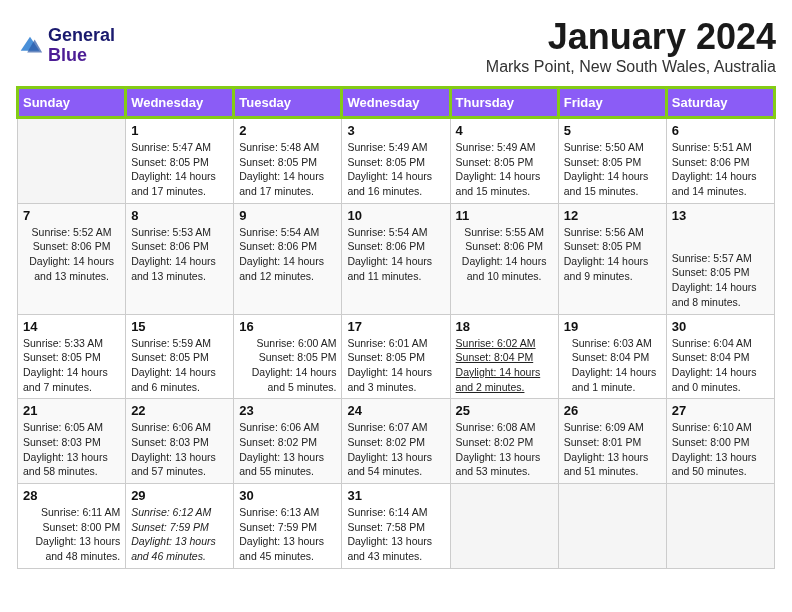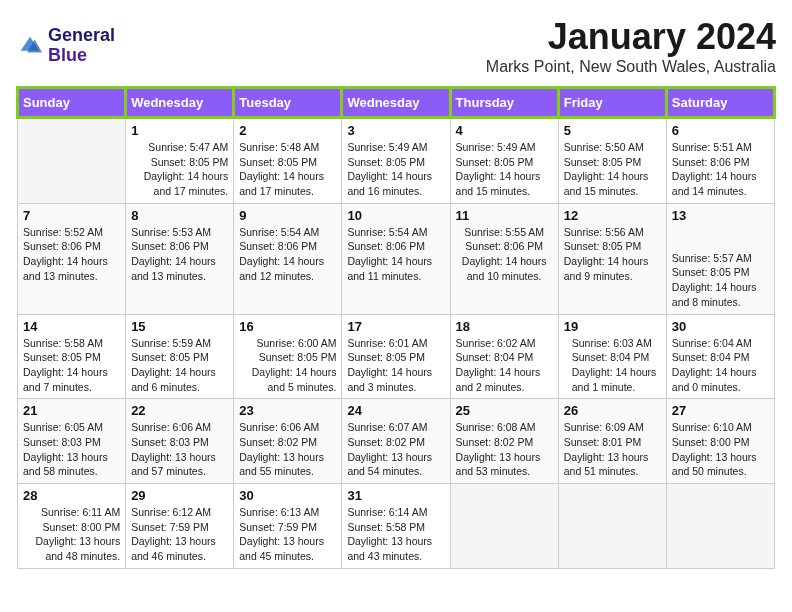--- a/index.html
+++ b/index.html
@@ -114,21 +114,21 @@
         <th>Thursday</th>
         <th>Friday</th>
         <th>Saturday</th>
       </tr>
   </thead>
   <tbody id="calendar-body">
       <tr>
         <td class="empty-cell"></td>
         <td>
           <div class="day-number">1</div>
-          <div class="day-info" style="white-space: pre-line; text-align: right;">Sunrise: 5:47 AM
+          <div class="day-info" style="white-space: pre-line;">Sunrise: 5:47 AM
 Sunset: 8:05 PM
 Daylight: 14 hours
 and 17 minutes.</div>
         </td>
         <td>
           <div class="day-number">2</div>
           <div class="day-info" style="white-space: pre-line;">Sunrise: 5:48 AM
 Sunset: 8:05 PM
 Daylight: 14 hours
 and 17 minutes.</div>
@@ -158,21 +158,21 @@
           <div class="day-number">6</div>
           <div class="day-info" style="white-space: pre-line;">Sunrise: 5:51 AM
 Sunset: 8:06 PM
 Daylight: 14 hours
 and 14 minutes.</div>
         </td>
       </tr>
       <tr>
         <td>
           <div class="day-number">7</div>
-          <div class="day-info" style="white-space: pre-line;">Sunrise: 5:52 AM
+          <div class="day-info" style="white-space: pre-line; text-align: center;">Sunrise: 5:52 AM
 Sunset: 8:06 PM
 Daylight: 14 hours
 and 13 minutes.</div>
         </td>
         <td>
           <div class="day-number">8</div>
           <div class="day-info" style="white-space: pre-line;">Sunrise: 5:53 AM
 Sunset: 8:06 PM
 Daylight: 14 hours
 and 13 minutes.</div>
@@ -209,21 +209,21 @@
           <div class="day-number">13</div>
           <div class="day-info" style="white-space: pre-line; margin-top: 28px;">Sunrise: 5:57 AM
 Sunset: 8:05 PM
 Daylight: 14 hours
 and 8 minutes.</div>
         </td>
       </tr>
       <tr>
         <td>
           <div class="day-number">14</div>
-          <div class="day-info" style="white-space: pre-line;">Sunrise: 5:58 AM
+          <div class="day-info" style="white-space: pre-line;">Sunrise: 5:33 AM
 Sunset: 8:05 PM
 Daylight: 14 hours
 and 7 minutes.</div>
         </td>
         <td>
           <div class="day-number">15</div>
           <div class="day-info" style="white-space: pre-line;">Sunrise: 5:59 AM
 Sunset: 8:05 PM
 Daylight: 14 hours
 and 6 minutes.</div>
@@ -237,21 +237,21 @@
         </td>
         <td>
           <div class="day-number">17</div>
           <div class="day-info" style="white-space: pre-line;">Sunrise: 6:01 AM
 Sunset: 8:05 PM
 Daylight: 14 hours
 and 3 minutes.</div>
         </td>
         <td>
           <div class="day-number">18</div>
-          <div class="day-info" style="white-space: pre-line;">Sunrise: 6:02 AM
+          <div class="day-info" style="white-space: pre-line; text-decoration: underline;">Sunrise: 6:02 AM
 Sunset: 8:04 PM
 Daylight: 14 hours
 and 2 minutes.</div>
         </td>
         <td>
           <div class="day-number">19</div>
           <div class="day-info" style="white-space: pre-line; margin-left: 8px;">Sunrise: 6:03 AM
 Sunset: 8:04 PM
 Daylight: 14 hours
 and 1 minute.</div>
@@ -318,36 +318,36 @@
       <tr>
         <td>
           <div class="day-number">28</div>
           <div class="day-info" style="white-space: pre-line; text-align: right;">Sunrise: 6:11 AM
 Sunset: 8:00 PM
 Daylight: 13 hours
 and 48 minutes.</div>
         </td>
         <td>
           <div class="day-number">29</div>
-          <div class="day-info" style="white-space: pre-line;">Sunrise: 6:12 AM
+          <div class="day-info" style="white-space: pre-line; font-style: italic;">Sunrise: 6:12 AM
 Sunset: 7:59 PM
 Daylight: 13 hours
 and 46 minutes.</div>
         </td>
         <td>
           <div class="day-number">30</div>
           <div class="day-info" style="white-space: pre-line;">Sunrise: 6:13 AM
 Sunset: 7:59 PM
 Daylight: 13 hours
 and 45 minutes.</div>
         </td>
         <td>
           <div class="day-number">31</div>
           <div class="day-info" style="white-space: pre-line;">Sunrise: 6:14 AM
-Sunset: 5:58 PM
+Sunset: 7:58 PM
 Daylight: 13 hours
 and 43 minutes.</div>
         </td>
         <td class="empty-cell"></td>
         <td class="empty-cell"></td>
         <td class="empty-cell"></td>
       </tr>
     </tbody>
 </table>
 

